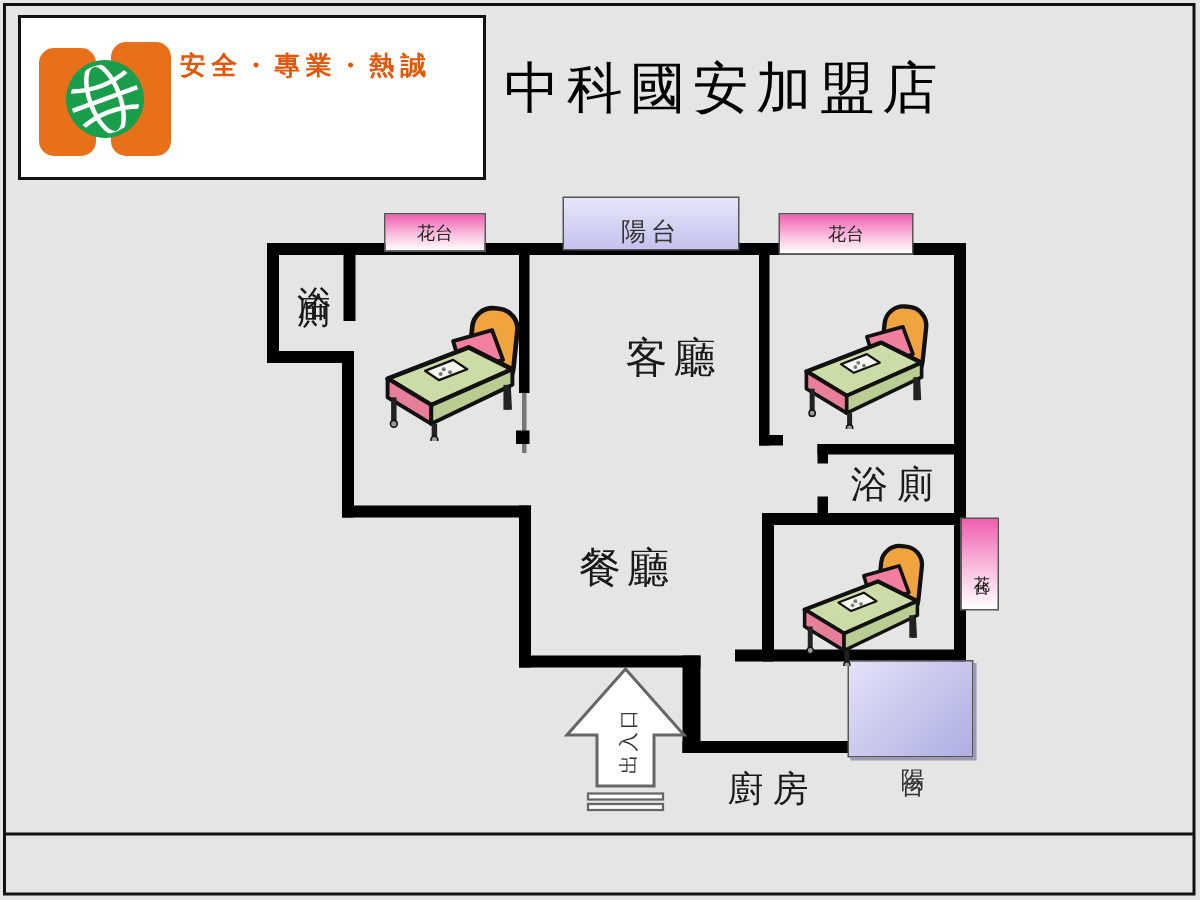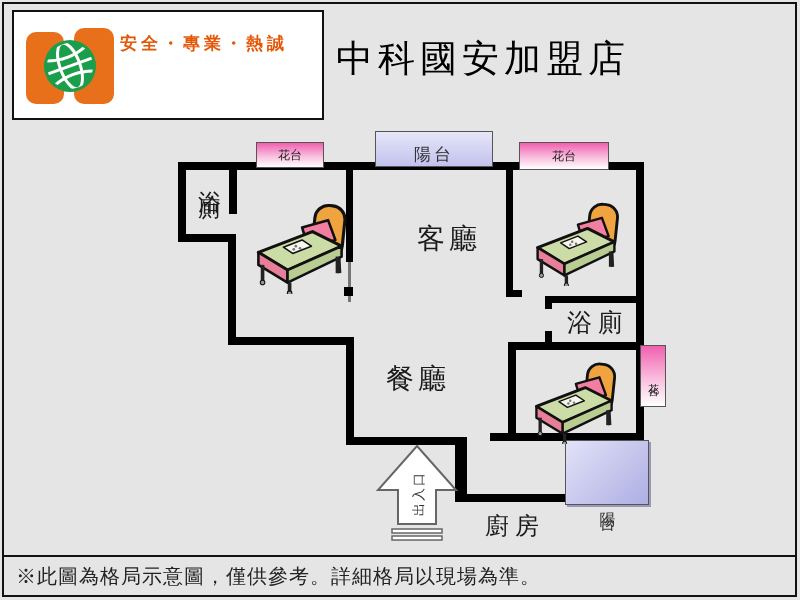--- a/index.html
+++ b/index.html
@@ -133,14 +133,13 @@
     </svg>
 
   <svg style="position:absolute;left:376px;top:444px;" width="84" height="102" viewBox="0 0 84 102">
     <polygon points="41,2 80,46 60,46 60,80 22,80 22,46 2,46" fill="#ffffff" stroke="#666" stroke-width="2" stroke-linejoin="miter"></polygon>
     <rect x="16" y="85" width="50" height="4" fill="#fff" stroke="#666" stroke-width="1.5"></rect>
     <rect x="16" y="92" width="50" height="4" fill="#fff" stroke="#666" stroke-width="1.5"></rect>
     <text transform="translate(47 72) rotate(-90)" font-size="13" letter-spacing="2" fill="#333" font-family="Liberation Serif, DejaVu Serif, serif">出入口</text>
   </svg>
 
   <div class="sep"></div>
-  <div class="disclaimer">※此圖為格局示意圖，僅供參考。詳細格局以現場為準。</div>
 </div>
 
 </body></html>

